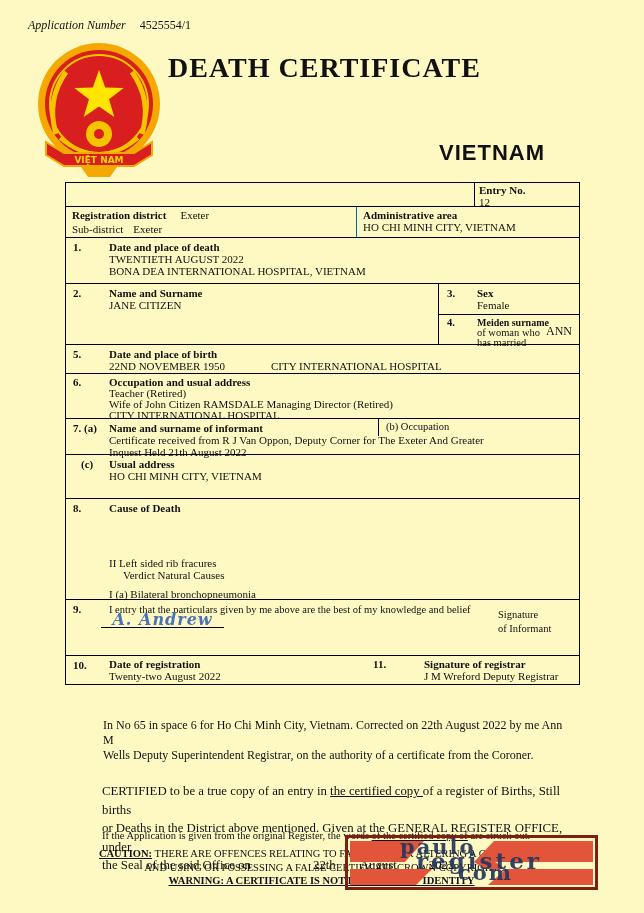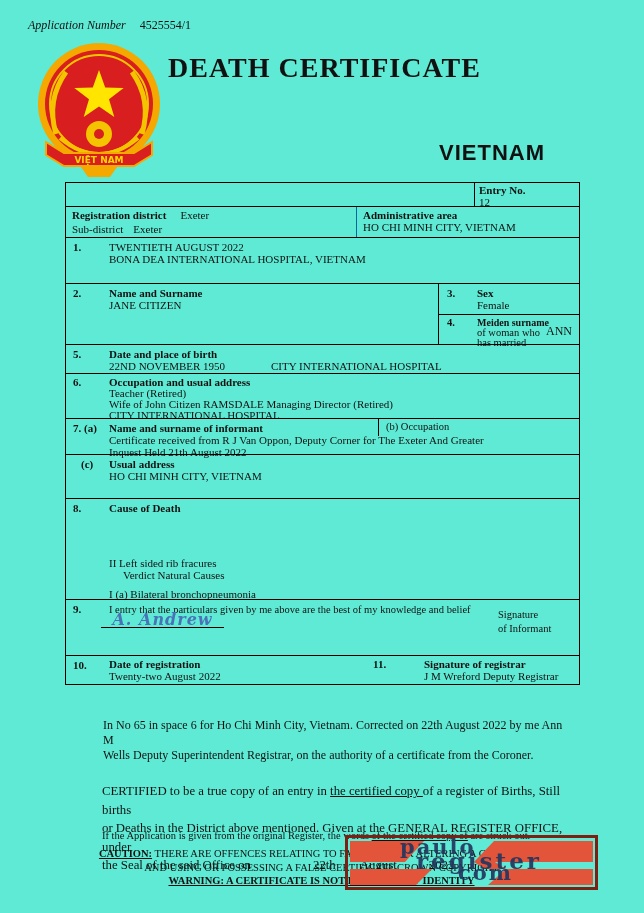--- a/index.html
+++ b/index.html
@@ -1,16 +1,16 @@
 <!DOCTYPE html>
 <html><head>
 <meta charset="utf-8">
 <style>
   html,body{margin:0;padding:0;background:#fff;}
-  .page{position:relative;width:644px;height:913px;background:#5eead4;overflow:hidden;
+  .page{position:relative;width:644px;height:913px;background:#fef9c3;overflow:hidden;
         font-family:"Liberation Serif",serif;color:#111;}
   .abs{position:absolute;}
 
   
   .app-line{left:28px;top:18px;font-size:12px;}
   .app-label{font-style:italic;}
   .app-value{margin-left:14px;font-style:normal;}
   .emblem{left:33px;top:42px;width:132px;height:138px;}
   .doc-title{left:168px;top:52px;font-size:28px;font-weight:bold;letter-spacing:1px;}
   .doc-country{left:65px;top:140px;width:480px;text-align:right;
@@ -128,20 +128,21 @@
       </div>
       <div class="reg-right">
         <div class="lbl">Administrative area</div>
         <div>HO CHI MINH CITY, VIETNAM</div>
       </div>
     </div>
 
     <div class="row r1">
       <div class="num">1.</div>
       <div class="content">
+        <div class="lbl">Date and place of death</div>
         <div>TWENTIETH AUGUST 2022</div>
         <div>BONA DEA INTERNATIONAL HOSPITAL, VIETNAM</div>
       </div>
     </div>
 
     <div class="row r2">
       <div class="num">2.</div>
       <div class="content">
         <div class="lbl">Name and Surname</div>
         <div>JANE CITIZEN</div>

